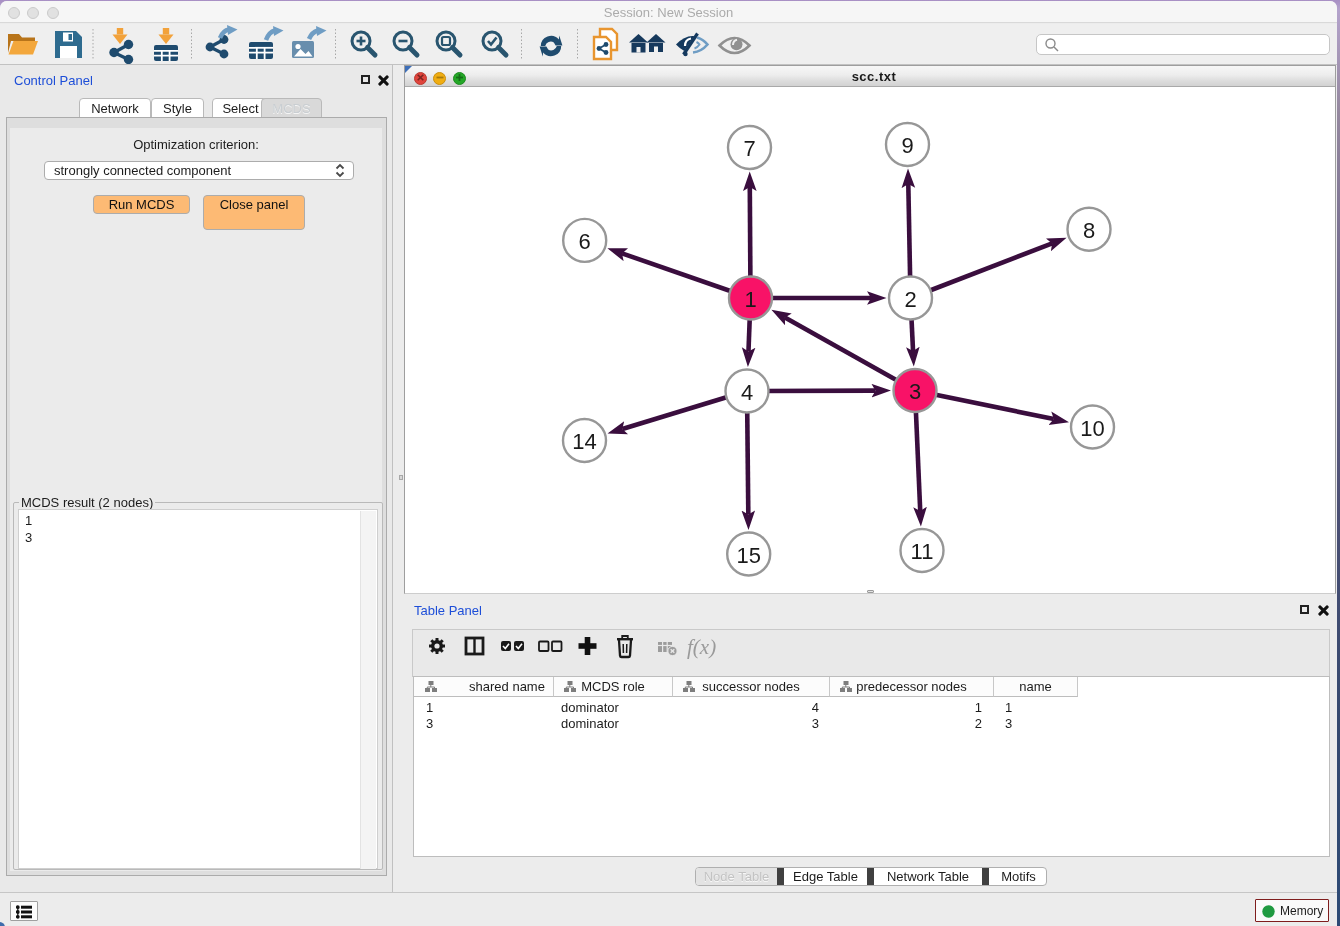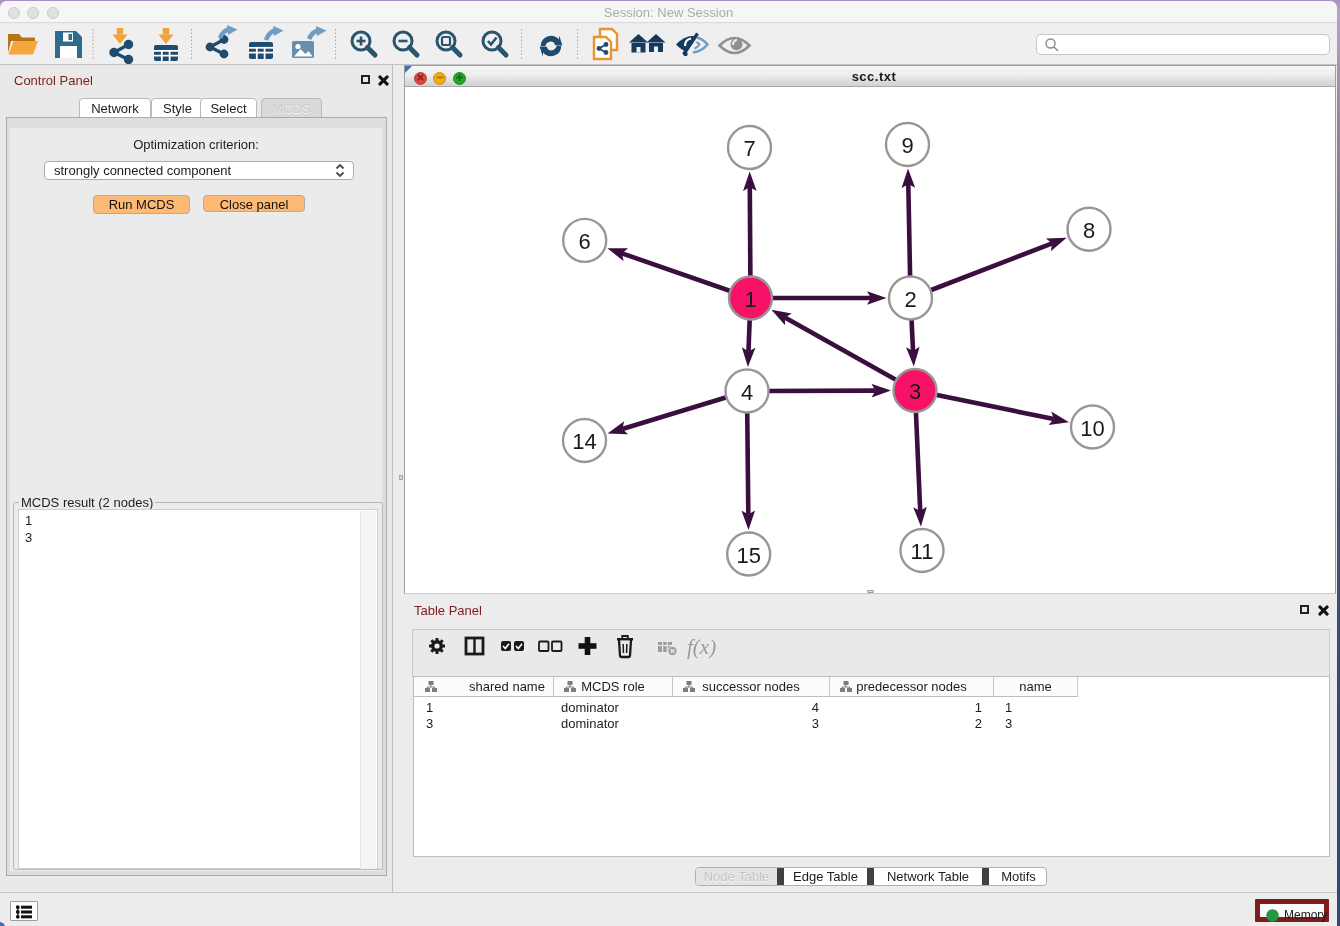--- a/index.html
+++ b/index.html
@@ -12,21 +12,21 @@
 .abs { position:absolute; }
 
 #titlebar { left:0; top:0; width:1337px; height:22px; background:#f6f6f6; border-bottom:1px solid #d9d9d9; }
 .tl { position:absolute; top:6px; width:12px; height:12px; border-radius:50%; background:#e1e1e1; border:1px solid #cacaca; }
 #wtitle { position:absolute; top:4px; left:0; width:1337px; text-align:center; color:#ababab; font-size:13px; }
 
 #toolbar { left:0; top:23px; width:1337px; height:41px; background:#efefef; border-bottom:1px solid #c2c2c2; }
 #searchbox { position:absolute; left:1036px; top:10px; width:294px; height:21px; background:#fff; border:1px solid #c6c6c6; border-radius:5px; }
 
 #cpanel { left:0; top:64px; width:392px; height:827px; background:#e9e9e9; }
-.paneltitle { position:absolute; font-size:13px; color:#7f1d1d; }
+.paneltitle { position:absolute; font-size:13px; color:#1d4ed8; }
 .floatbtn { position:absolute; width:9px; height:9px; border:2px solid #222; }
 .closebtn { position:absolute; width:11px; height:11px; }
 .closebtn:before, .closebtn:after { content:""; position:absolute; left:4.5px; top:-1px; width:3px; height:13px; background:#111; border-radius:1px; }
 .closebtn:before { transform:rotate(45deg); }
 .closebtn:after { transform:rotate(-45deg); }
 .tab { position:absolute; top:0; height:20px; background:#fff; border:1px solid #b9b9b9; border-radius:4px 4px 0 0; text-align:center; line-height:19px; font-size:13px; }
 #tabrow { left:0; top:33px; width:392px; height:20px; }
 #cpcontent { left:6px; top:52px; width:381px; height:759px; border:1px solid #ababab; background:#dedede; }
 #cpinner { left:10px; top:63px; width:372px; height:743px; background:#ebebeb; }
 .cbtn { position:absolute; background:#fdba74; border:1px solid #acacac; border-radius:4px; text-align:center; font-size:13px; color:#111; }
@@ -53,21 +53,21 @@
 #ttool { position:absolute; left:8px; top:31px; width:918px; height:48px; background:#e9e9e9; border:1px solid #c9c9c9;text-decoration:underline; }
 #ttable { position:absolute; left:9px; top:78px; width:917px; height:181px; background:#fff; border:1px solid #bdbdbd; }
 .th { position:absolute; top:0; height:20px; background:#fcfcfc; border-right:1px solid #c8c8c8; border-bottom:1px solid #bdbdbd; text-align:center; font-size:13px; line-height:20px; color:#1c1c1c; }
 .td { position:absolute; font-size:13px; height:15px; line-height:15px; }
 
 #segs { position:absolute; left:291px; top:269px; height:19px; border:1px solid #afafaf; border-radius:4px; background:#fff; overflow:hidden; }
 .seg { position:absolute; top:0; height:19px; line-height:18px; text-align:center; font-size:13px; border-right:7px solid #404040; }
 
 #sbar { left:0; top:891px; width:1337px; height:35px; background:#ececec; border-top:1px solid #c6c6c6; }
 #listbtn { position:absolute; left:10px; top:8px; width:28px; height:20px; background:#fcfcfc; border:1px solid #9f9f9f; border-radius:1px; }
-#membtn { position:absolute; left:1255px; top:6px; width:74px; height:23px; background:#fafafa; border:5px solid #7f1d1d; border-radius:1px; font-size:12px; }
+#membtn { position:absolute; left:1255px; top:6px; width:74px; height:23px; background:#fafafa; border:1px solid #7f1d1d; border-radius:1px; font-size:12px; }
 #bluedot { position:absolute; left:-6px; top:921px; width:11px; height:11px; border-radius:50%; background:#3f6cab; }
 </style>
 </head>
 <body>
 <div id="desk"></div>
 <div id="win">
 
   <div class="abs" id="titlebar">
     <div class="tl" style="left:8px;"></div>
     <div class="tl" style="left:27px;"></div>
@@ -239,35 +239,35 @@
     </div>
   </div>
 
   <div class="abs" id="cpanel">
     <div class="paneltitle" style="left:14px; top:8px;">Control Panel</div>
     <div class="floatbtn" style="left:361px; top:10px;"></div>
     <div class="closebtn" style="left:377px; top:10px;"></div>
     <div class="abs" id="tabrow">
       <div class="tab" style="left:79px; width:72px;">Network</div>
       <div class="tab" style="left:151px; width:53px;">Style</div>
-      <div class="tab" style="left:200px; width:57px;">Select</div>
+      <div class="tab" style="left:212px; width:57px;">Select</div>
       <div class="tab" style="left:261px; width:61px; background:#d9d9d9; color:#c9ced2; text-shadow:0 1px 0 #f5f5f5;">MCDS</div>
     </div>
     <div class="abs" id="cpcontent"></div>
     <div class="abs" id="cpinner">
       <div style="position:absolute; left:0; width:372px; top:9px; text-align:center; font-size:13px;">Optimization criterion:</div>
     </div>
     <div id="dropdown">strongly connected component
       <svg width="12" height="15" style="position:absolute; right:7px; top:1px;" viewBox="0 0 12 15">
         <path d="M2.5 5.5 L6 2 L9.5 5.5" fill="none" stroke="#4a4a4a" stroke-width="1.8"></path>
         <path d="M2.5 9.5 L6 13 L9.5 9.5" fill="none" stroke="#4a4a4a" stroke-width="1.8"></path>
       </svg>
     </div>
     <div class="cbtn" style="left:93px; top:130px; width:97px; height:19px; line-height:18px;">Run MCDS</div>
-    <div class="cbtn" style="left:203px; top:130px; width:102px; height:17px; line-height:18px;">Close panel</div>
+    <div class="cbtn" style="left:203px; top:130px; width:102px; height:35px; line-height:18px;">Close panel</div>
     <div id="fieldset">
       <div id="fslegend">MCDS result (2 nodes)</div>
       <div id="fsarea">1<br>3
         <div id="fsscroll"></div>
       </div>
     </div>
   </div>
 
   <div class="abs" id="vdiv">
       <div id="vdivdot"></div>

